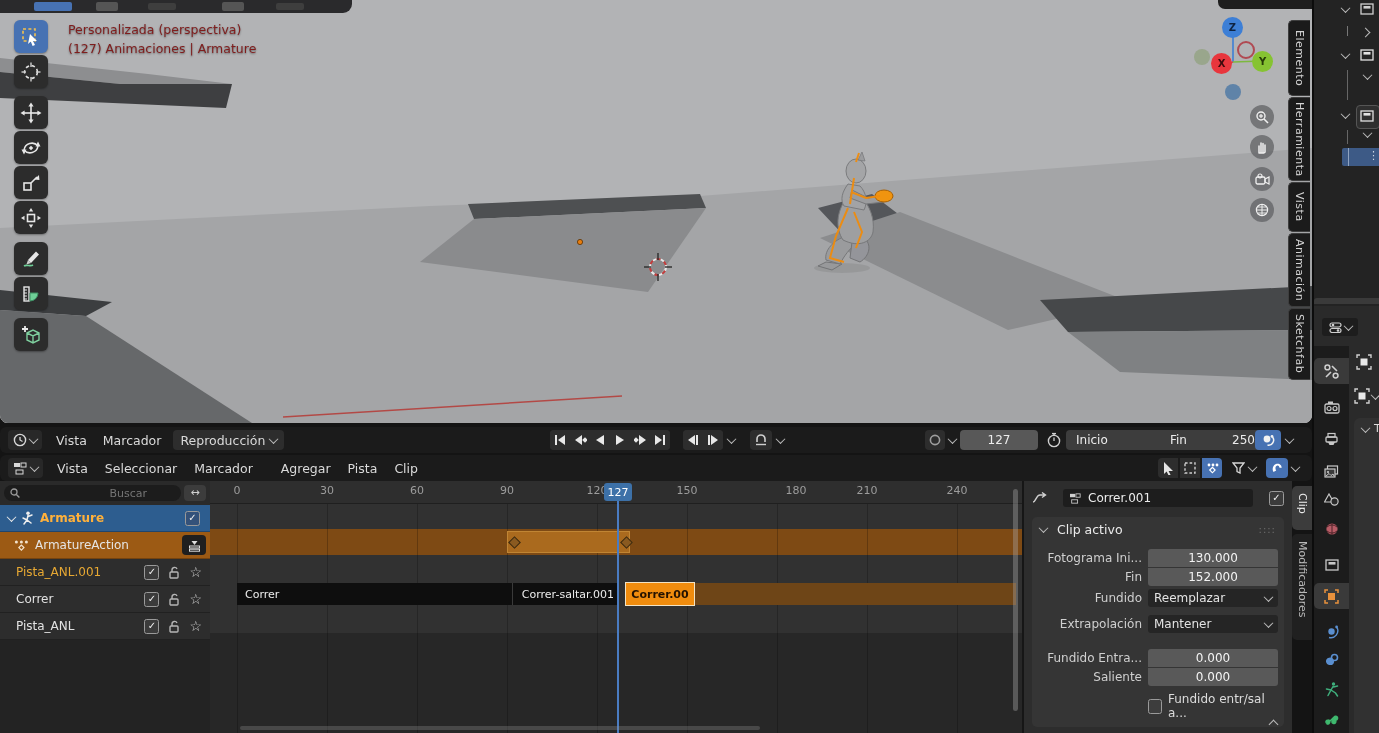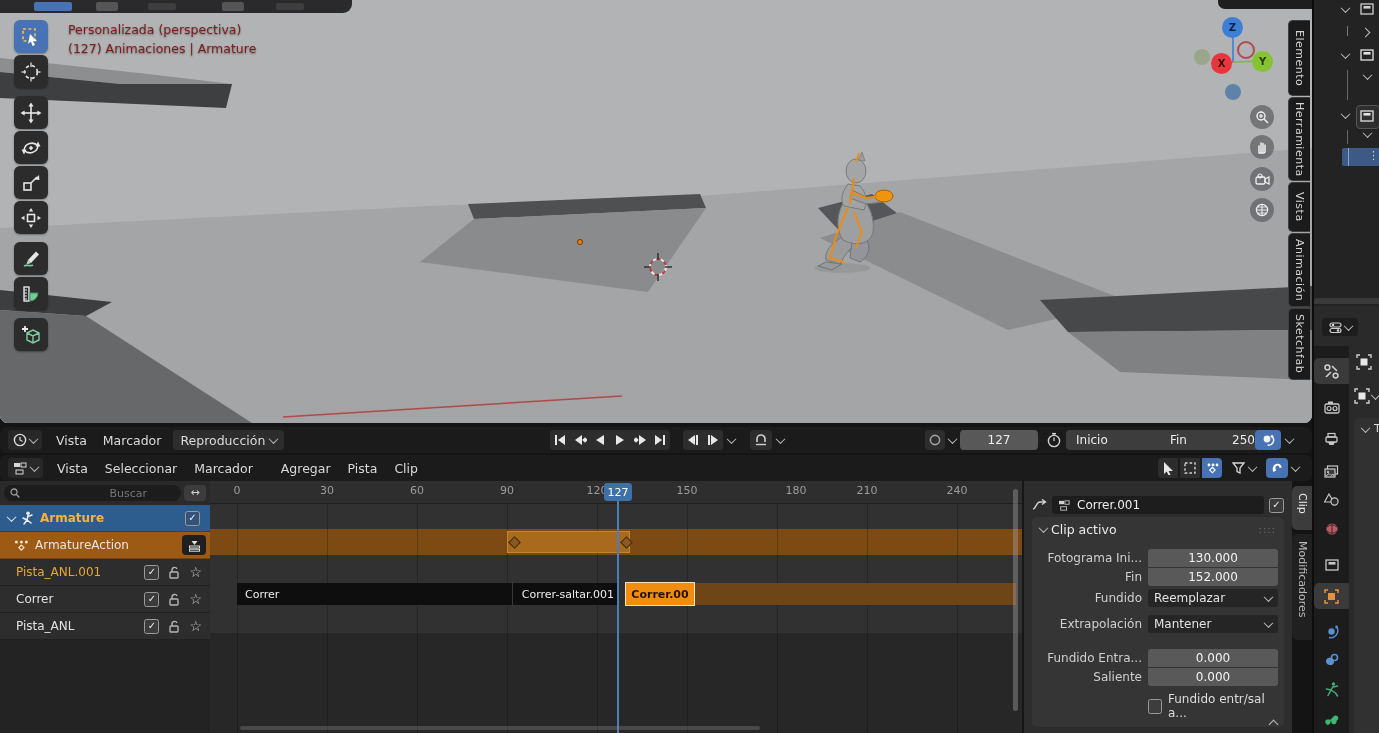--- a/index.html
+++ b/index.html
@@ -585,37 +585,37 @@
   <div class="abs" style="left:407px;top:18px;width:2px;height:234px;background:#4a7cc2"></div>
   <div class="abs" style="left:394px;top:2px;width:28px;height:18px;background:#3d71a8;border-radius:3px;color:#fff;font-size:11px;display:flex;align-items:center;justify-content:center">
       <span>127</span>
     </div>
 
   <div class="abs" style="left:803px;top:8px;width:5px;height:222px;background:rgba(170,170,170,.38);border-radius:3px"></div>
   <div class="abs" style="left:30px;top:245px;width:520px;height:4px;background:rgba(150,150,150,.3);border-radius:2px"></div>
 </div>
 
 <div id="nla-sidebar" class="abs">
-  <div class="row" style="height:30px;padding:9px 8px;gap:5px">
+  <div class="row" style="height:30px;padding:2px 8px;gap:16px">
     <svg width="15" height="13" viewBox="0 0 15 13">
         <path d="M1,10 C4,10 4,3 8,3 L13,3 M10,0.5 L13.5,3 L10,5.5" fill="none" stroke="#cfcfcf" stroke-width="1.4"></path>
       </svg>
     <div class="row" style="flex:1;height:18px;background:#1d1d1d;border-radius:3px;padding:0 6px;gap:6px">
       <svg width="13" height="11" viewBox="0 0 15 13">
           <rect x="1" y="1" width="6" height="4" fill="#cfcfcf"></rect>
           <rect x="8" y="1" width="5" height="4" fill="none" stroke="#cfcfcf"></rect>
           <rect x="3" y="8" width="7" height="4" fill="none" stroke="#cfcfcf"></rect>
         </svg>
       <span style="font-size:12px;color:#ececec">Correr.001</span>
     </div>
     <span class="cb">✓</span>
   </div>
 
   <div class="abs" style="left:8px;top:36px;width:252px;height:210px;background:#353535;border-radius:5px">
-    <div class="row" style="height:24px;padding:0 8px;gap:4px">
+    <div class="row" style="height:24px;padding:0 8px;gap:10px">
       <span class="chev"></span>
       <span style="font-size:12.5px;color:#eaeaea">Clip activo</span>
       <span style="margin-left:auto;color:#6e6e6e;font-size:10px;letter-spacing:1px">::::</span>
     </div>
     <div class="row" style="margin-top:8px;padding:0 6px">
       <span class="plabel">Fotograma  Ini...</span>
       <div class="pval" style="border-radius:3px 3px 0 0">
           <span>130.000</span>
         </div>
     </div>

